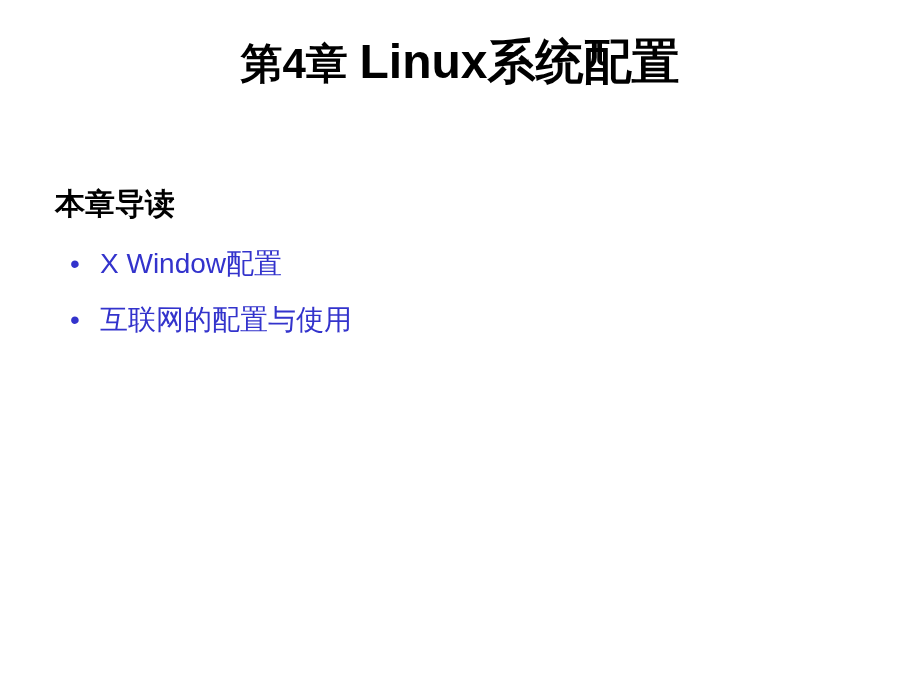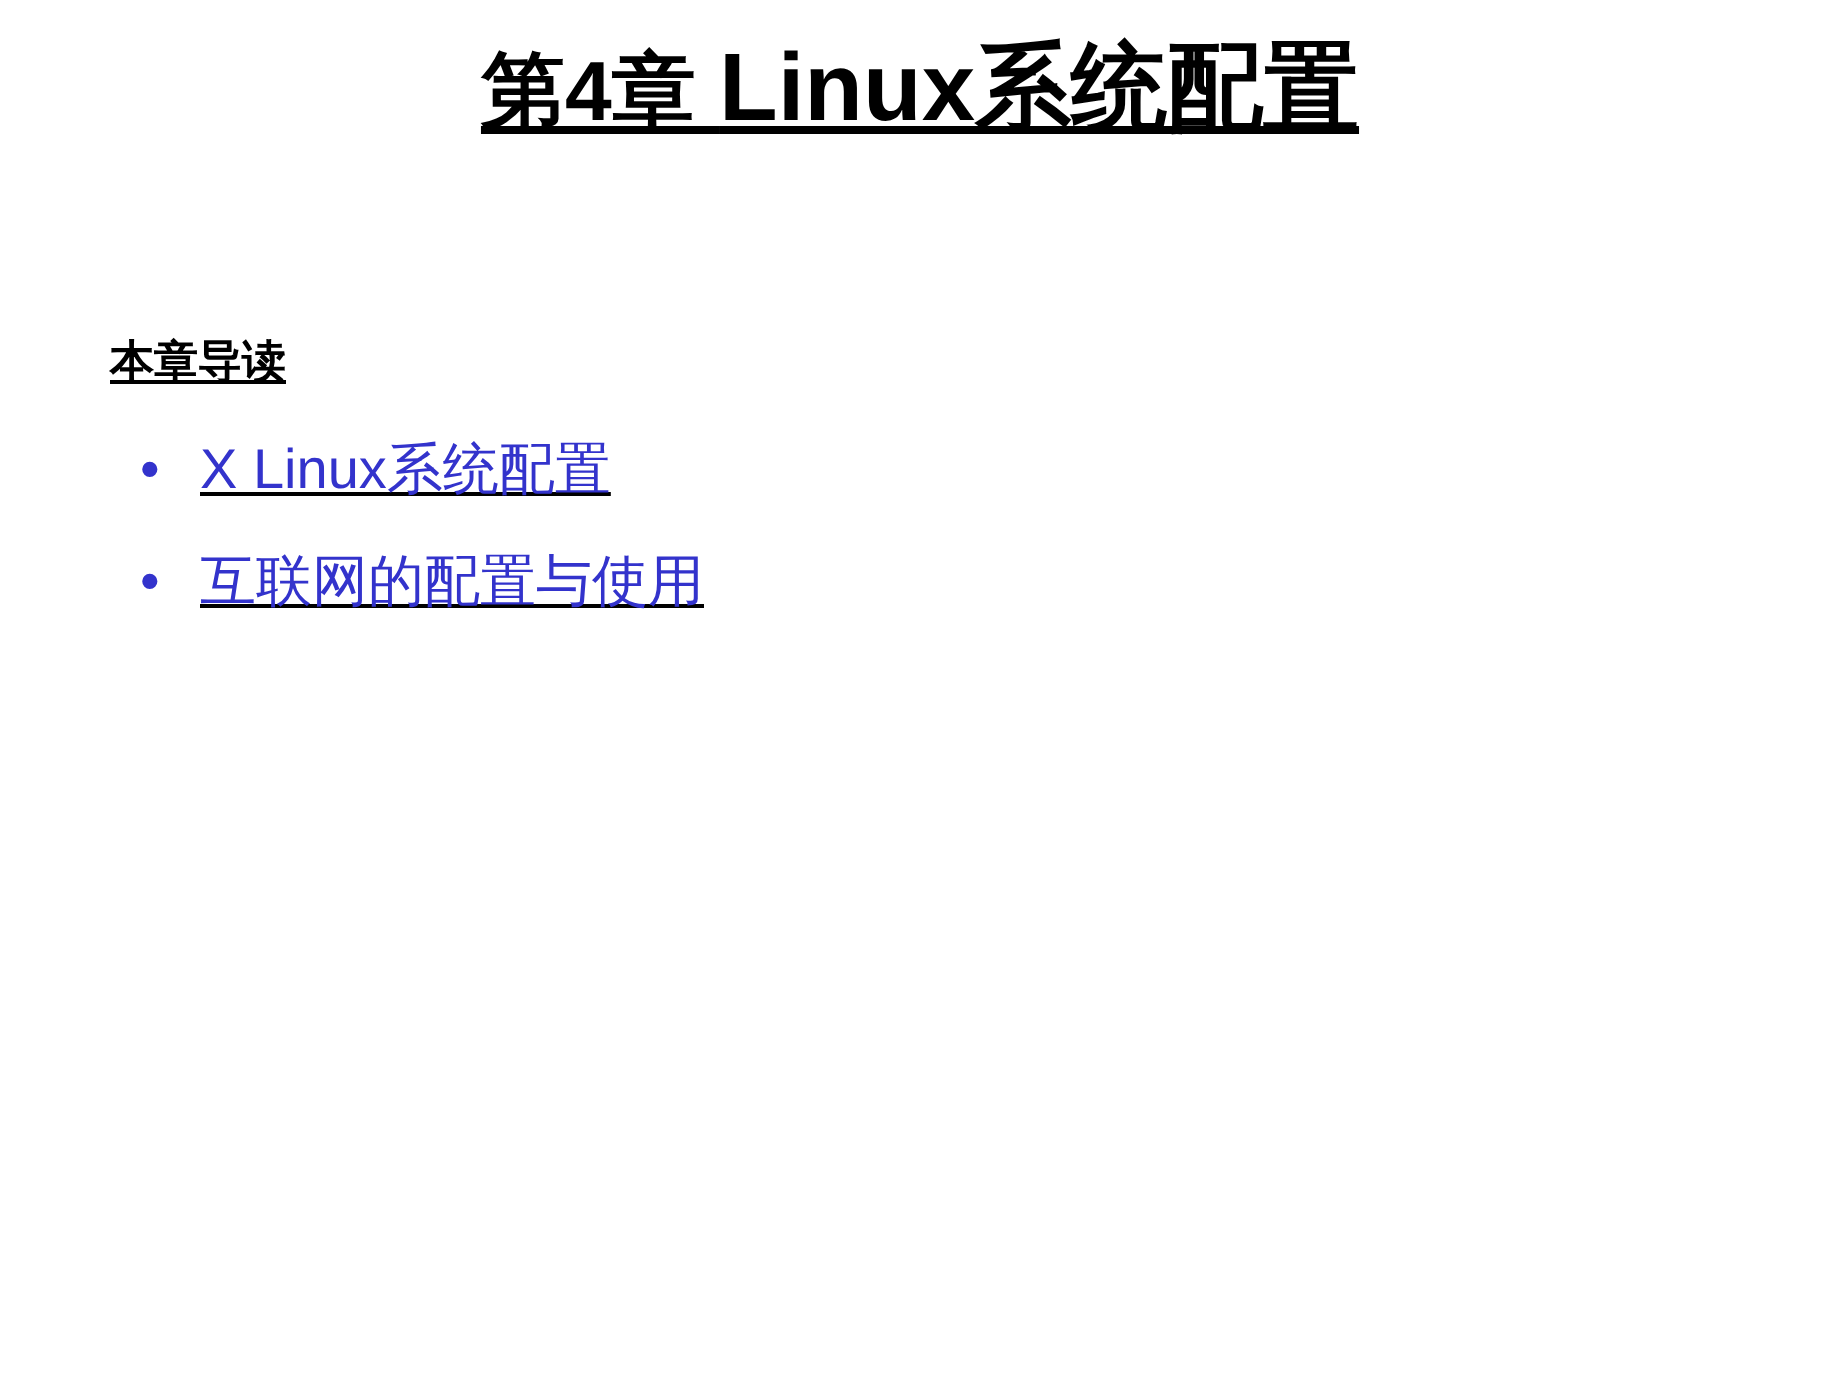--- a/index.html
+++ b/index.html
@@ -11,37 +11,36 @@
       width: 920px;
       height: 690px;
       background: #ffffff;
       font-family: "SimSun", "宋体", serif;
       position: relative;
       overflow: hidden;
     }
     .slide {
       width: 100%;
       height: 100%;
-      padding: 2px 55px;
-      text-decoration: underline;
+      padding: 20px 55px;
     }
     .title {
       text-align: center;
       font-size: 42px;
       font-weight: bold;
       color: #000000;
       margin-top: 10px;
       margin-bottom: 90px;
       font-family: "SimHei", "黑体", "Microsoft YaHei", sans-serif;
     }
     .title .title-main {
       font-size: 48px;
     }
     .section-heading {
-      font-size: 22px;
+      font-size: 30px;
       color: #000000;
       margin-bottom: 18px;
       font-family: "SimSun", "宋体", serif;
     }
     .bullet-list {
       list-style: none;
       padding-left: 15px;
     }
     .bullet-item {
       font-size: 28px;
@@ -62,16 +61,16 @@
   </style>
 </head>
 <body>
 
 <div class="slide">
   <h1 class="title">
     <span>第4章 </span><span class="title-main">Linux系统配置</span>
   </h1>
   <h2 class="section-heading">本章导读</h2>
   <ul class="bullet-list">
-    <li class="bullet-item">X Linux系统配置</li>
+    <li class="bullet-item">X Window配置</li>
     <li class="bullet-item">互联网的配置与使用</li>
   </ul>
 </div>
 
 </body></html>

